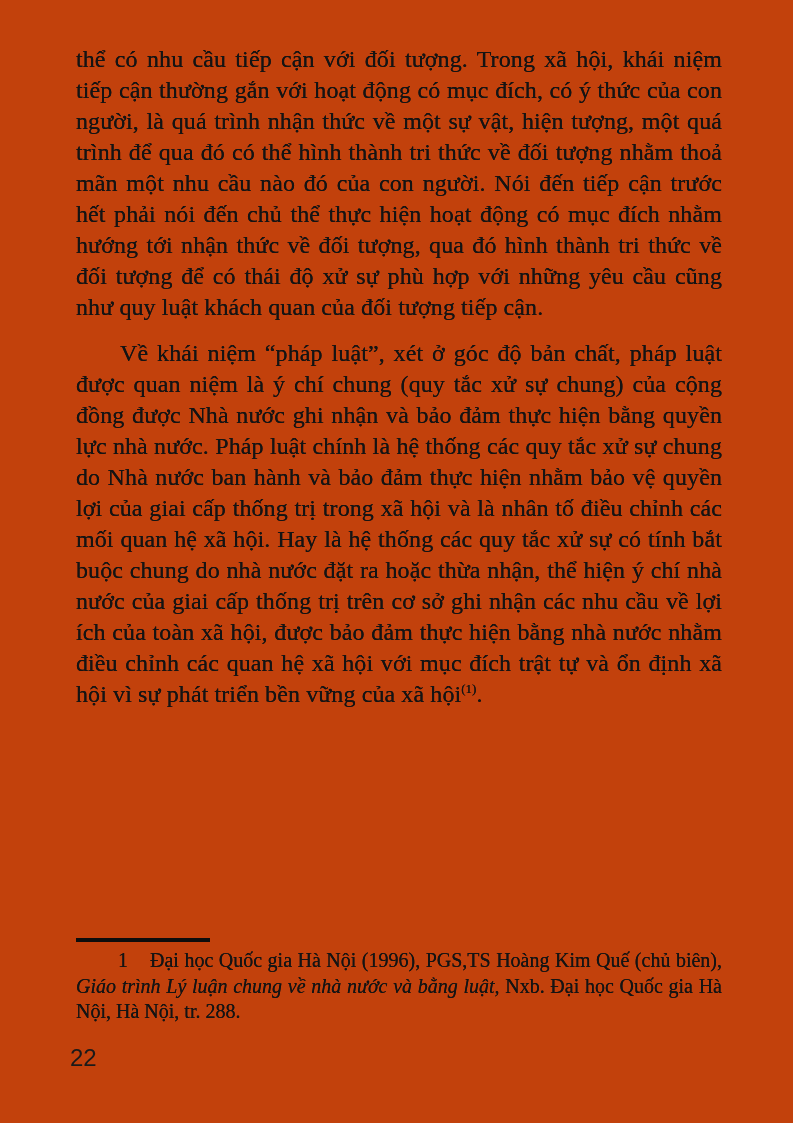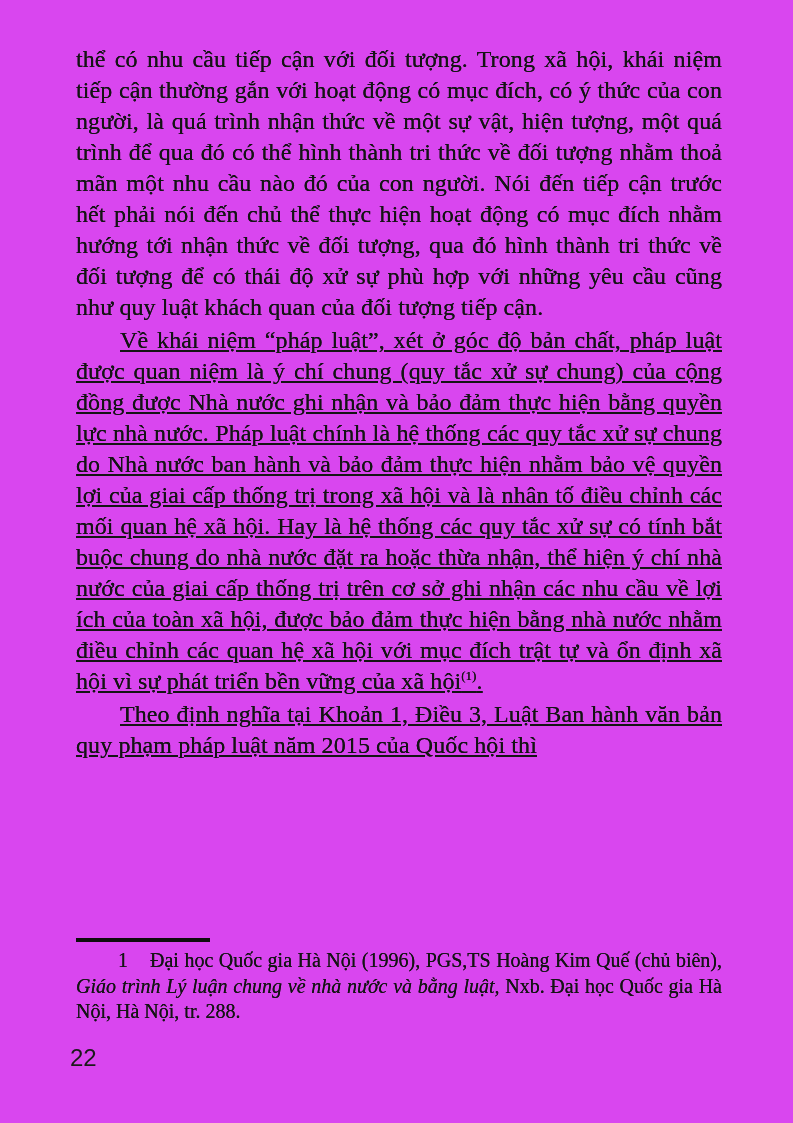--- a/index.html
+++ b/index.html
@@ -4,43 +4,42 @@
 <style>
   html, body {
     margin: 0;
     padding: 0;
     background: #ffffff;
   }
   .page {
     position: relative;
     width: 793px;
     height: 1123px;
-    background: #d946ef;
+    background: #c2410c;
     color: #141414;
     font-family: "Liberation Serif", serif;
     overflow: hidden;
     box-sizing: border-box;
   }
   .body-text {
     position: absolute;
     top: 44px;
     left: 76px;
     width: 646px;
     font-size: 24px;
     line-height: 31px;
     text-align: justify;
     letter-spacing: 0.1px;
     text-shadow: 0 0 0.6px currentColor; 
   }
   .para {
     margin: 0;
   }
   .para + .para {
-    margin-top: 2px;
-    text-decoration: underline;
+    margin-top: 15px;
   }
   .para.indented {
     text-indent: 44px;
   }
   .fn-ref {
     font-size: 13px;
     line-height: 0;
     vertical-align: 9px;
     letter-spacing: 0;
   }
@@ -83,21 +82,20 @@
 <body>
 
 <div class="page">
 
   <main class="body-text">
 
     <p class="para"><span>thể có nhu cầu tiếp cận với đối tượng. Trong xã hội, khái niệm tiếp cận thường gắn với hoạt động có mục đích, có ý thức của con người, là quá trình nhận thức về một sự vật, hiện tượng, một quá trình để qua đó có thể hình thành tri thức về đối tượng nhằm thoả mãn một nhu cầu nào đó của con người. Nói đến tiếp cận trước hết phải nói đến chủ thể thực hiện hoạt động có mục đích nhằm hướng tới nhận thức về đối tượng, qua đó hình thành tri thức về đối tượng để có thái độ xử sự phù hợp với những yêu cầu cũng như quy luật khách quan của đối tượng tiếp cận.</span></p>
 
     <p class="para indented"><span>Về khái niệm “pháp luật”, xét ở góc độ bản chất, pháp luật được quan niệm là ý chí chung (quy tắc xử sự chung) của cộng đồng được Nhà nước ghi nhận và bảo đảm thực hiện bằng quyền lực nhà nước. Pháp luật chính là hệ thống các quy tắc xử sự chung do Nhà nước ban hành và bảo đảm thực hiện nhằm bảo vệ quyền lợi của giai cấp thống trị trong xã hội và là nhân tố điều chỉnh các mối quan hệ xã hội. Hay là hệ thống các quy tắc xử sự có tính bắt buộc chung do nhà nước đặt ra hoặc thừa nhận, thể hiện ý chí nhà nước của giai cấp thống trị trên cơ sở ghi nhận các nhu cầu về lợi ích của toàn xã hội, được bảo đảm thực hiện bằng nhà nước nhằm điều chỉnh các quan hệ xã hội với mục đích trật tự và ổn định xã hội vì sự phát triển bền vững của xã hội</span><sup class="fn-ref">(1)</sup><span>.</span></p>
 
-    <p class="para indented"><span>Theo định nghĩa tại Khoản 1, Điều 3, Luật Ban hành văn bản quy phạm pháp luật năm 2015 của Quốc hội thì</span></p>
 
   </main>
 
   <footer class="footer-area">
     <div class="footnote-rule"></div>
     <p class="footnote"><span class="fn-marker">1</span><span>Đại học Quốc gia Hà Nội (1996), PGS,TS Hoàng Kim Quế (chủ biên), </span><span class="fn-italic">Giáo trình Lý luận chung về nhà nước và bằng luật,</span><span> Nxb. Đại học Quốc gia Hà Nội, Hà Nội, tr. 288.</span></p>
   </footer>
 
   <div class="page-number">22</div>
 

